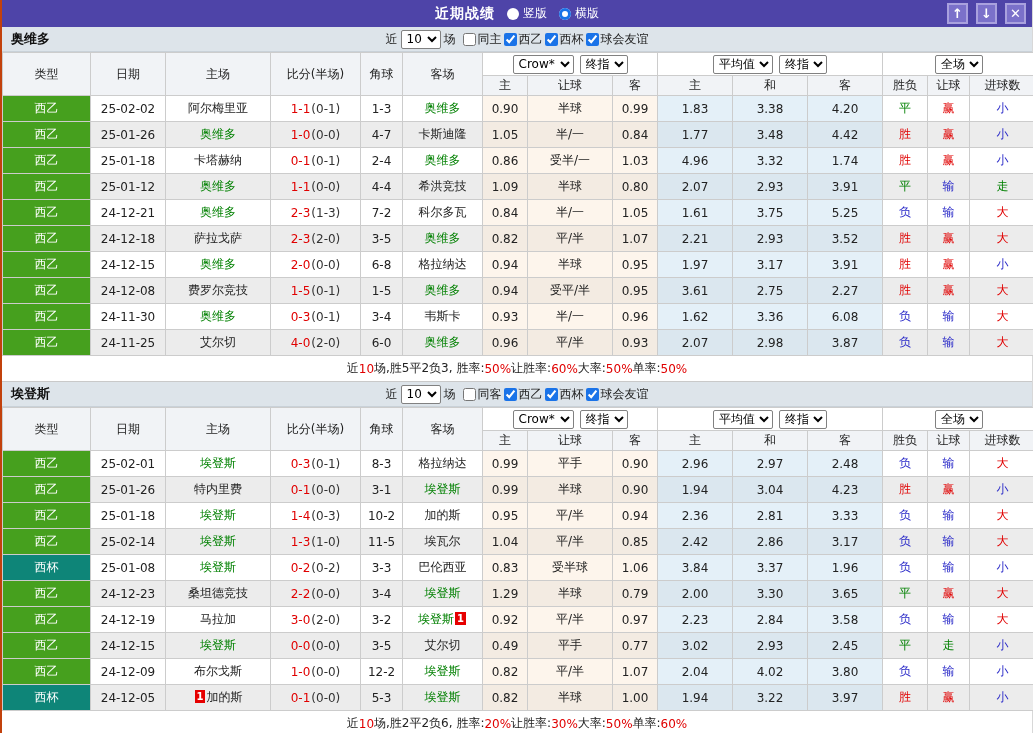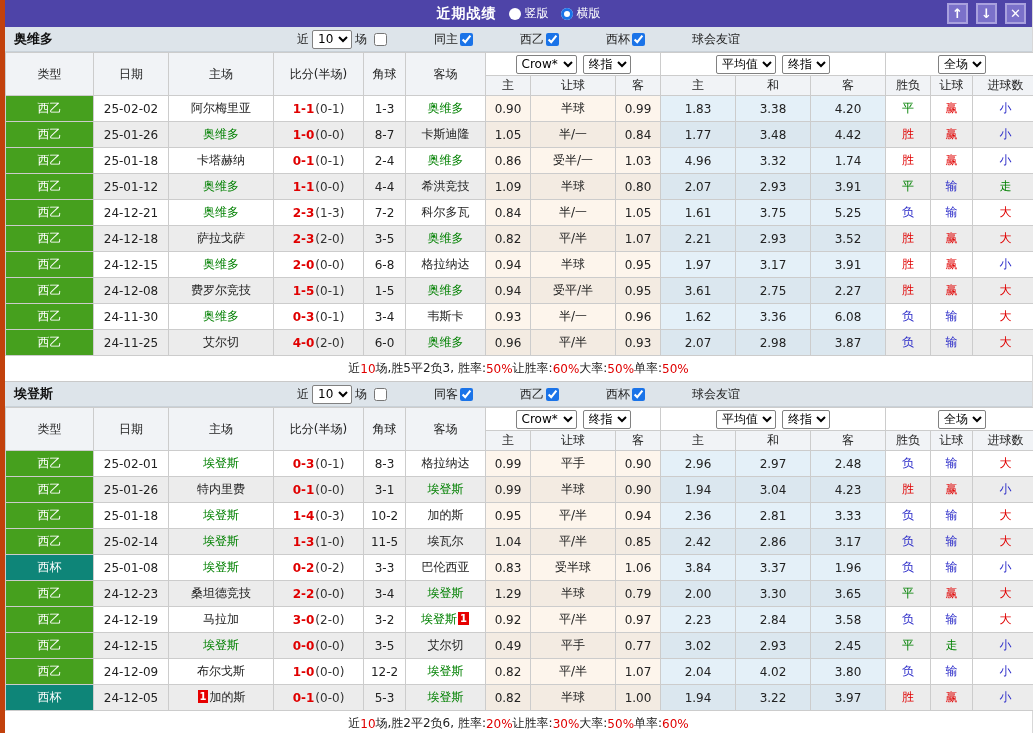--- a/index.html
+++ b/index.html
@@ -2,21 +2,21 @@
 <html style="--bar: #4e44a8; --btn: #7b71ca; --btn_border: #a9a1de; --accent_blue: #1a73e8; --filter_bg: #dde4ea; --head_bg: #f1f3f6; --border: #cccccc; --red: #e00000; --green: #008000; --blue: #2929c8; --lg_green: #46a01e; --lg_teal: #0e8578; --od1: #fdf5ec; --od2: #f3ebe2; --av1: #e4f0f8; --av2: #dbe7ef;"><head>
 <meta charset="utf-8">
 <style>
   * { box-sizing: border-box; }
   html,body { margin:0; padding:0; }
   body {
     width:1033px; height:733px; overflow:hidden;
     font-family:"DejaVu Sans","Liberation Sans",sans-serif;
     font-size:12px; color:#222; background:#fff;
   }
-  .window { width:1033px; height:733px; border-left:5px solid #c2410c; border-right:1px solid #d8d8d8; }
+  .window { width:1033px; height:733px; border-left:2px solid #c2410c; border-right:1px solid #d8d8d8; }
 
   
   .titlebar { height:27px; background:var(--bar); position:relative; display:flex; align-items:center; color:#fff; }
   .title-center { flex:1; display:flex; justify-content:center; align-items:center; gap:12px; }
   .title { font-weight:bold; font-size:14px; letter-spacing:1px; }
   .radio-item { display:inline-flex; align-items:center; gap:4px; font-size:12px; cursor:pointer; }
   .radio { width:12px; height:12px; border-radius:50%; background:#fff; display:inline-block; }
   .radio.checked { box-shadow: inset 0 0 0 3px var(--accent_blue); }
   .title-buttons { position:absolute; right:6px; top:3px; display:flex; gap:8px; }
   .tbtn { width:21px; height:21px; padding:0; background:var(--btn); border:2px solid var(--btn_border);
@@ -24,21 +24,21 @@
           justify-content:center; cursor:pointer; font-family:inherit; }
 
   
   .filterbar { height:25px; background:var(--filter_bg); position:relative; display:flex;
                align-items:center; justify-content:center; border-bottom:1px solid #c9d1d8; }
   .team { position:absolute; left:9px; font-weight:bold; font-size:13px; color:#111; }
   .filters { display:flex; align-items:center; }
   .filters select { margin:0 3px; }
   select { font-family:inherit; font-size:12px; background:#fff; border:1px solid #818181;
            border-radius:2px; height:19px; padding:0 1px; }
-  .cb { display:inline-flex; align-items:center; margin-left:7px; cursor:pointer;gap:45px; }
+  .cb { display:inline-flex; align-items:center; margin-left:7px; cursor:pointer; }
   .cb.tight { margin-left:2px; }
   .cb input { width:13px; height:13px; accent-color:var(--accent_blue); margin:0 2px 0 0; }
 
   
   table { border-collapse:collapse; table-layout:fixed; width:1033px; }
   th,td { border:1px solid var(--border); text-align:center; overflow:hidden;
           white-space:nowrap; padding:0; }
   thead th { background:var(--head_bg); font-weight:normal; color:#222; }
   .ha th { height:23px; }
   .hb th { height:20px; }
@@ -46,21 +46,21 @@
   .selcell select { margin:0 3px; }
   tbody td { height:26px; }
   tr.r-odd  td { background:#fff; }
   tr.r-even td { background:#ececec; }
   tr td.od { background:var(--od1); }
   tr.r-even td.od { background:var(--od2); }
   tr td.av { background:var(--av1); }
   tr.r-even td.av { background:var(--av2); }
   tr td.league { color:#fff; background:var(--lg_green); }
   tr td.league.lg-teal { background:var(--lg_teal); }
-  .ft { color:var(--red);font-weight:bold; }
+  .ft { color:var(--red); }
   .ht { color:#333; margin-left:1px; }
   .team-self { color:var(--green); }
   .badge { display:inline-block; background:#e60000; color:#fff; font-size:10px; font-weight:bold;
            padding:0 2px; line-height:13px; margin:0 1px; vertical-align:1px; }
   .c-red { color:var(--red); } .c-green { color:var(--green); } .c-blue { color:var(--blue); }
 
   .summary { height:26px; display:flex; align-items:center; justify-content:center;
              border-bottom:1px solid #c9c9c9; background:#fff; font-size:12px; }
   .summary .seg-red { color:var(--red); }
 </style>
@@ -183,21 +183,21 @@
           <td class="av">4.20</td>
           <td class="c-green">平</td>
           <td class="c-red">赢</td>
           <td class="c-blue">小</td>
         </tr>
         <tr class="r-even">
           <td class="league">西乙</td>
           <td>25-01-26</td>
           <td><span class="team-self">奥维多</span></td>
           <td><span class="ft">1-0</span><span class="ht">(0-0)</span></td>
-          <td>8-7</td>
+          <td>4-7</td>
           <td><span>卡斯迪隆</span></td>
           <td class="od">1.05</td>
           <td class="od">半/一</td>
           <td class="od">0.84</td>
           <td class="av">1.77</td>
           <td class="av">3.48</td>
           <td class="av">4.42</td>
           <td class="c-red">胜</td>
           <td class="c-red">赢</td>
           <td class="c-blue">小</td>

